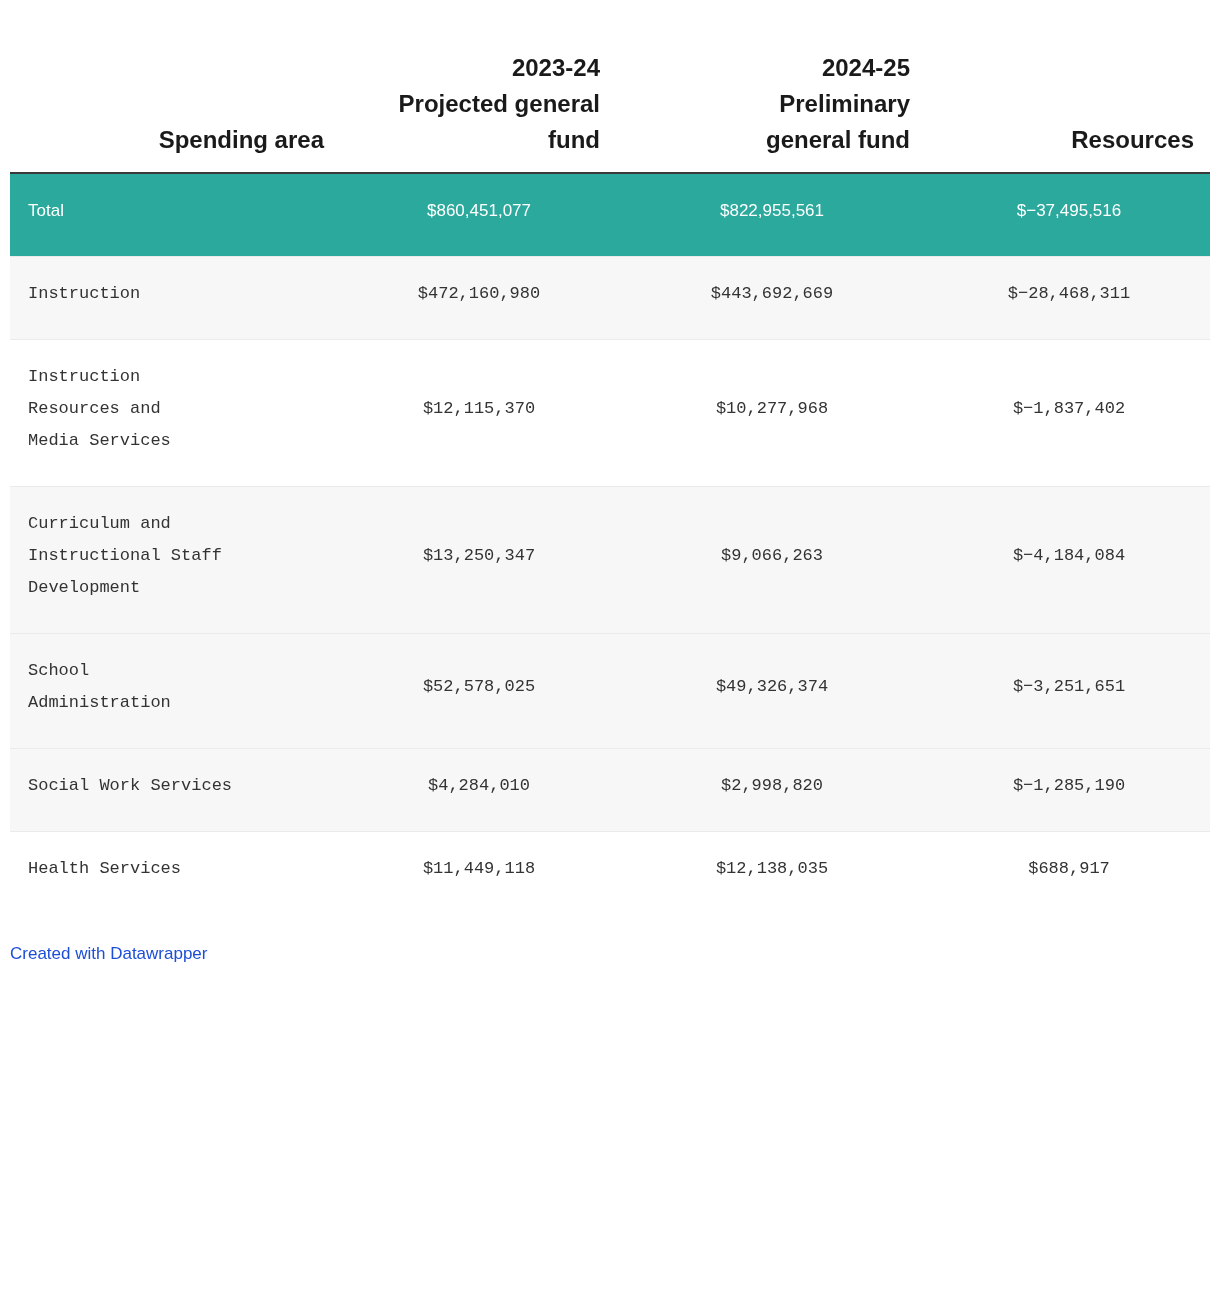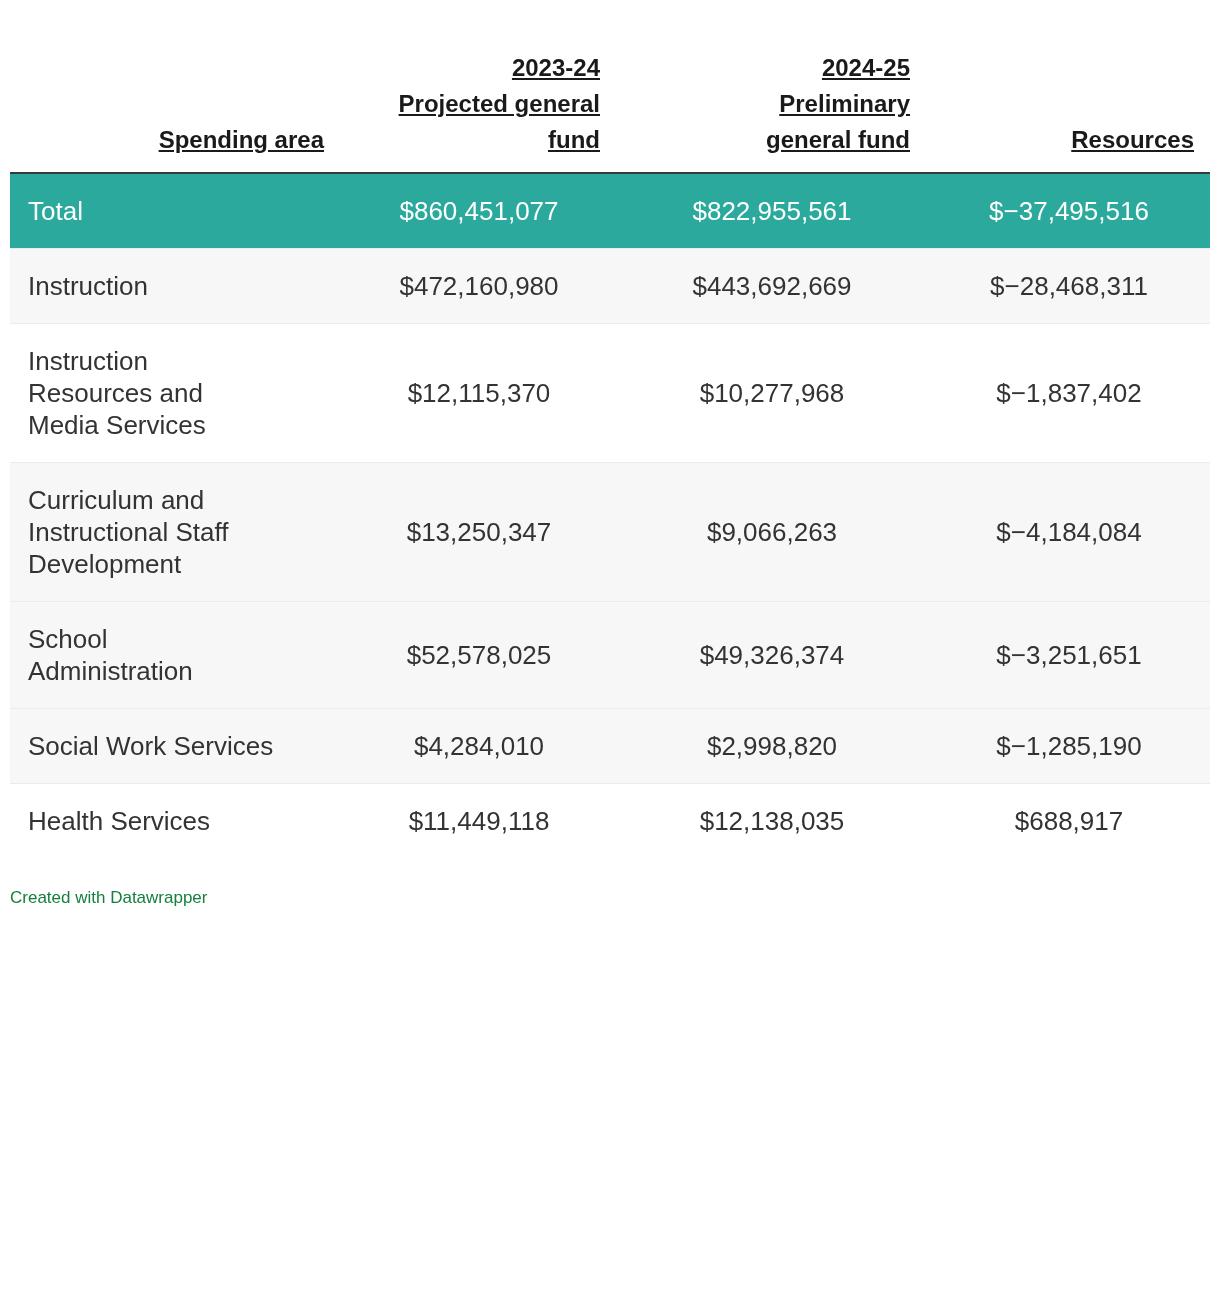--- a/index.html
+++ b/index.html
@@ -23,56 +23,55 @@
   }
   th {
     vertical-align: bottom;
     font-size: 24px;
     line-height: 36px;
     font-weight: bold;
     color: #1a1a1a;
     padding: 50px 16px 14px 18px;
     border-bottom: 2px solid #393939;
     white-space: pre-line;
-    text-decoration: underline;
   }
   th.col-area { text-align: right; }
   th.col-num  { text-align: right; }
   td {
-    font-size: 26px;
+    font-size: 17px;
     line-height: 32px;
     color: #333333;
-    padding: 21px 16px 21px 18px;
+    padding: 21px 16px 29px 18px;
     vertical-align: middle;
   }
   td.cell-area {
     text-align: left;
     white-space: pre-line;
   }
   td.cell-num { text-align: center; }
   tbody tr { background: #ffffff; }
   tbody tr.stripe { background: #f7f7f7; }
-  tbody tr + tr { border-top: 1px solid #ebebeb; }
+  tbody tr + tr { border-top: 1px solid #ebebeb; font-family: Liberation Mono, monospace; }
   tbody tr.total-row {
     background: #2BA99C;
   }
   tbody tr.total-row td {
     color: #ffffff;
   }
   .footer-note {
     margin-top: 24px;
     font-size: 21px;
     line-height: 24px;
     color: #999999;
   }
   .footer-credit {
     margin-top: 30px;
     font-size: 17px;
     line-height: 20px;
-    color: #15803d;
+    color: #1d4ed8;
     text-decoration: none;
     display: inline-block;
   }
 </style>
 </head>
 <body>
 
 <div class="page">
 
   <table class="dw-table">

